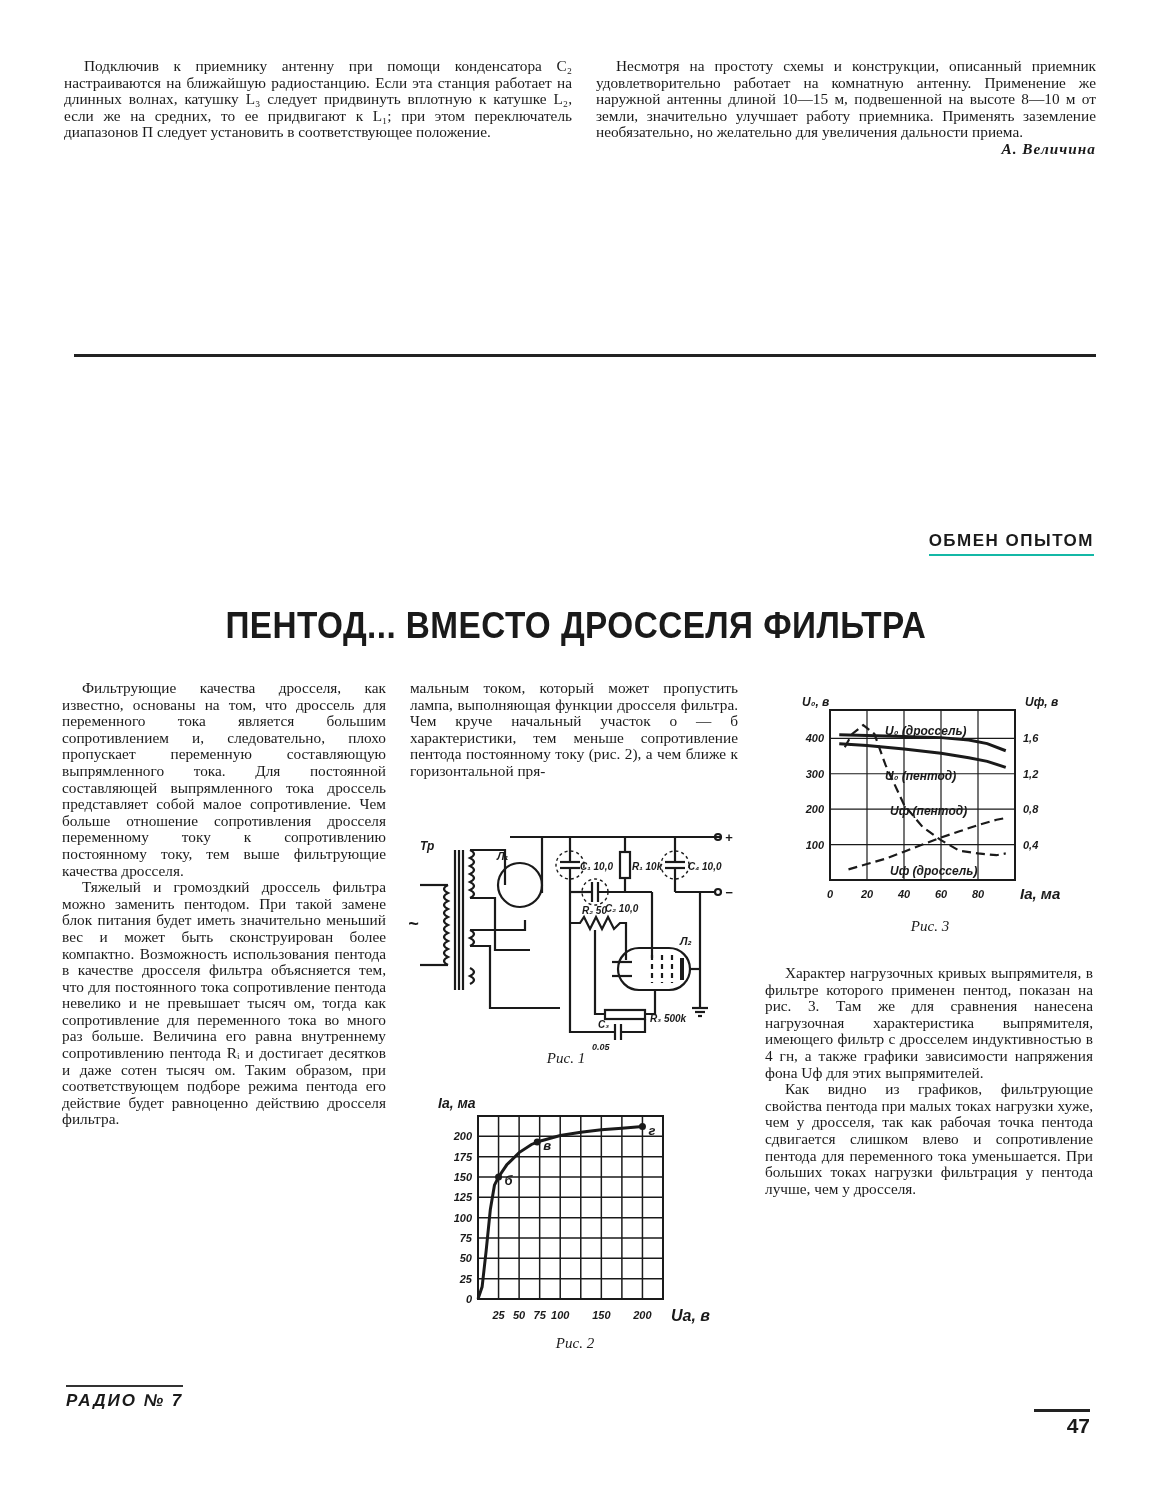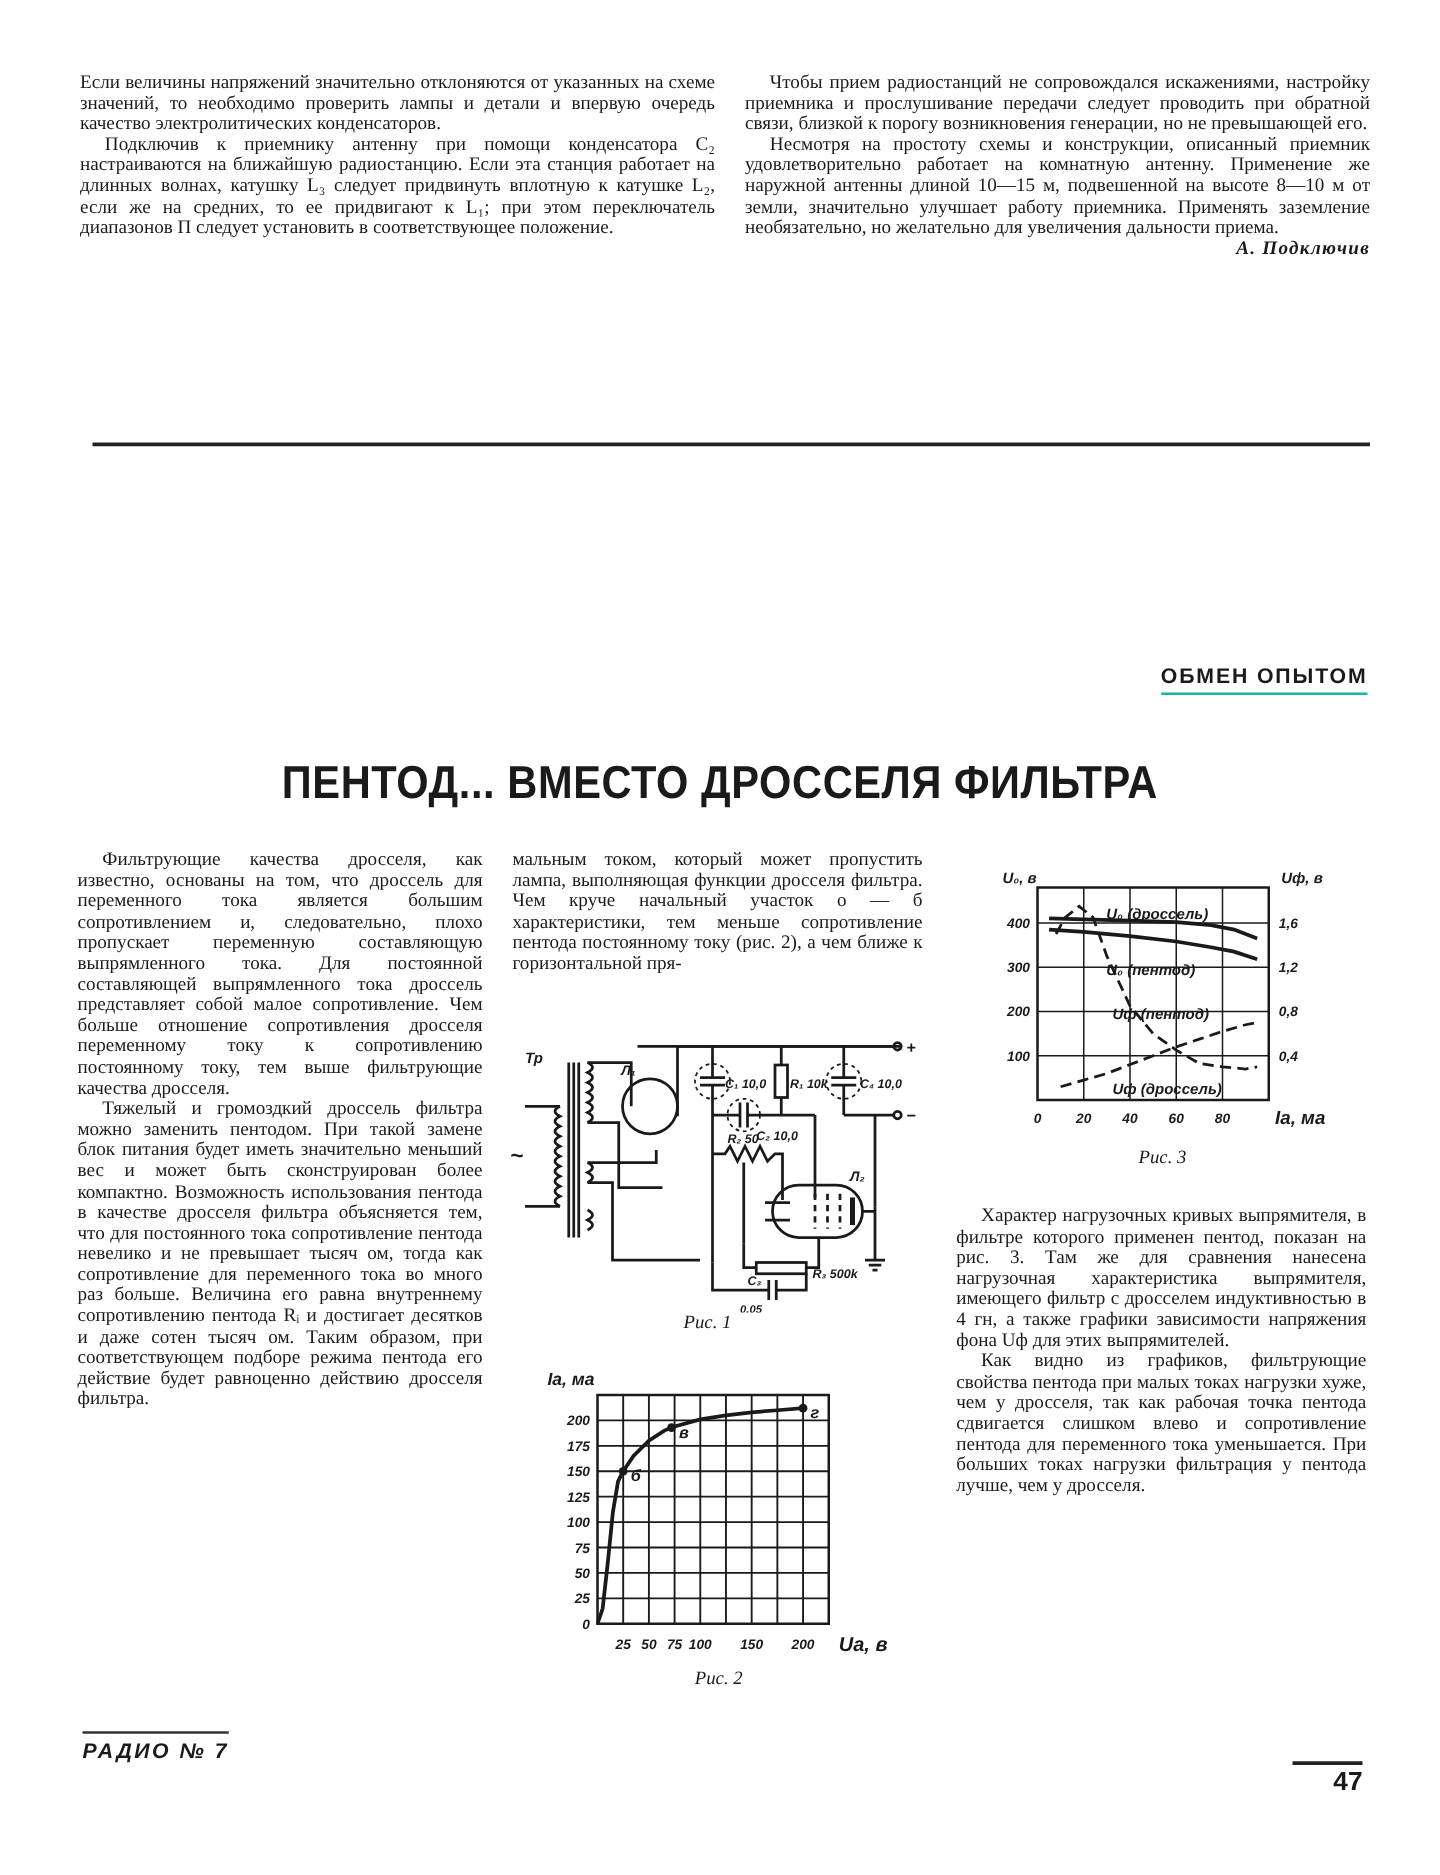--- a/index.html
+++ b/index.html
@@ -31,27 +31,25 @@
   .footer-right {
     position: absolute; left: 1034px; top: 1385px; font-family: "Liberation Sans", sans-serif;
     font-weight: bold; font-size: 21px; border-top: 3px solid #222; padding-top: 2px; width: 56px; text-align: right; margin-top: 24px;
   }
   svg text { font-family: "Liberation Sans", sans-serif; font-style: italic; font-weight: bold; fill: #1a1a1a; }
 </style>
 </head>
 <body>
 
 <div class="col" style="left:64px; top:58px; width:508px;">
-  <p class="cont">Если величины напряжений значительно отклоняются от указанных на схеме значений, то необходимо проверить лампы и детали и впервую очередь качество электролитических конденсаторов.</p>
   <p>Подключив к приемнику антенну при помощи конденсатора C₂ настраиваются на ближайшую радиостанцию. Если эта станция работает на длинных волнах, катушку L₃ следует придвинуть вплотную к катушке L₂, если же на средних, то ее придвигают к L₁; при этом переключатель диапазонов П следует установить в соответствующее положение.</p>
 </div>
 <div class="col" style="left:596px; top:58px; width:500px;">
-  <p>Чтобы прием радиостанций не сопровождался искажениями, настройку приемника и прослушивание передачи следует проводить при обратной связи, близкой к порогу возникновения генерации, но не превышающей его.</p>
   <p>Несмотря на простоту схемы и конструкции, описанный приемник удовлетворительно работает на комнатную антенну. Применение же наружной антенны длиной 10—15 м, подвешенной на высоте 8—10 м от земли, значительно улучшает работу приемника. Применять заземление необязательно, но желательно для увеличения дальности приема.</p>
-  <span class="sig">А. Подключив</span>
+  <span class="sig">А. Величина</span>
 </div>
 
 <div class="rule-top"></div>
 
 <div class="rubric">ОБМЕН ОПЫТОМ</div>
 <div class="headline">ПЕНТОД... ВМЕСТО ДРОССЕЛЯ ФИЛЬТРА</div>
 
 <div class="col" style="left:62px; top:680px; width:324px;">
   <p>Фильтрующие качества дросселя, как известно, основаны на том, что дроссель для переменного тока является большим сопротивлением и, следовательно, плохо пропускает переменную составляющую выпрямленного тока. Для постоянной составляющей выпрямленного тока дроссель представляет собой малое сопротивление. Чем больше отношение сопротивления дросселя переменному току к сопротивлению постоянному току, тем выше фильтрующие качества дросселя.</p>
   <p>Тяжелый и громоздкий дроссель фильтра можно заменить пентодом. При такой замене блок питания будет иметь значительно меньший вес и может быть сконструирован более компактно. Возможность использования пентода в качестве дросселя фильтра объясняется тем, что для постоянного тока сопротивление пентода невелико и не превышает тысяч ом, тогда как сопротивление для переменного тока во много раз больше. Величина его равна внутреннему сопротивлению пентода Rᵢ и достигает десятков и даже сотен тысяч ом. Таким образом, при соответствующем подборе режима пентода его действие будет равноценно действию дросселя фильтра.</p>

